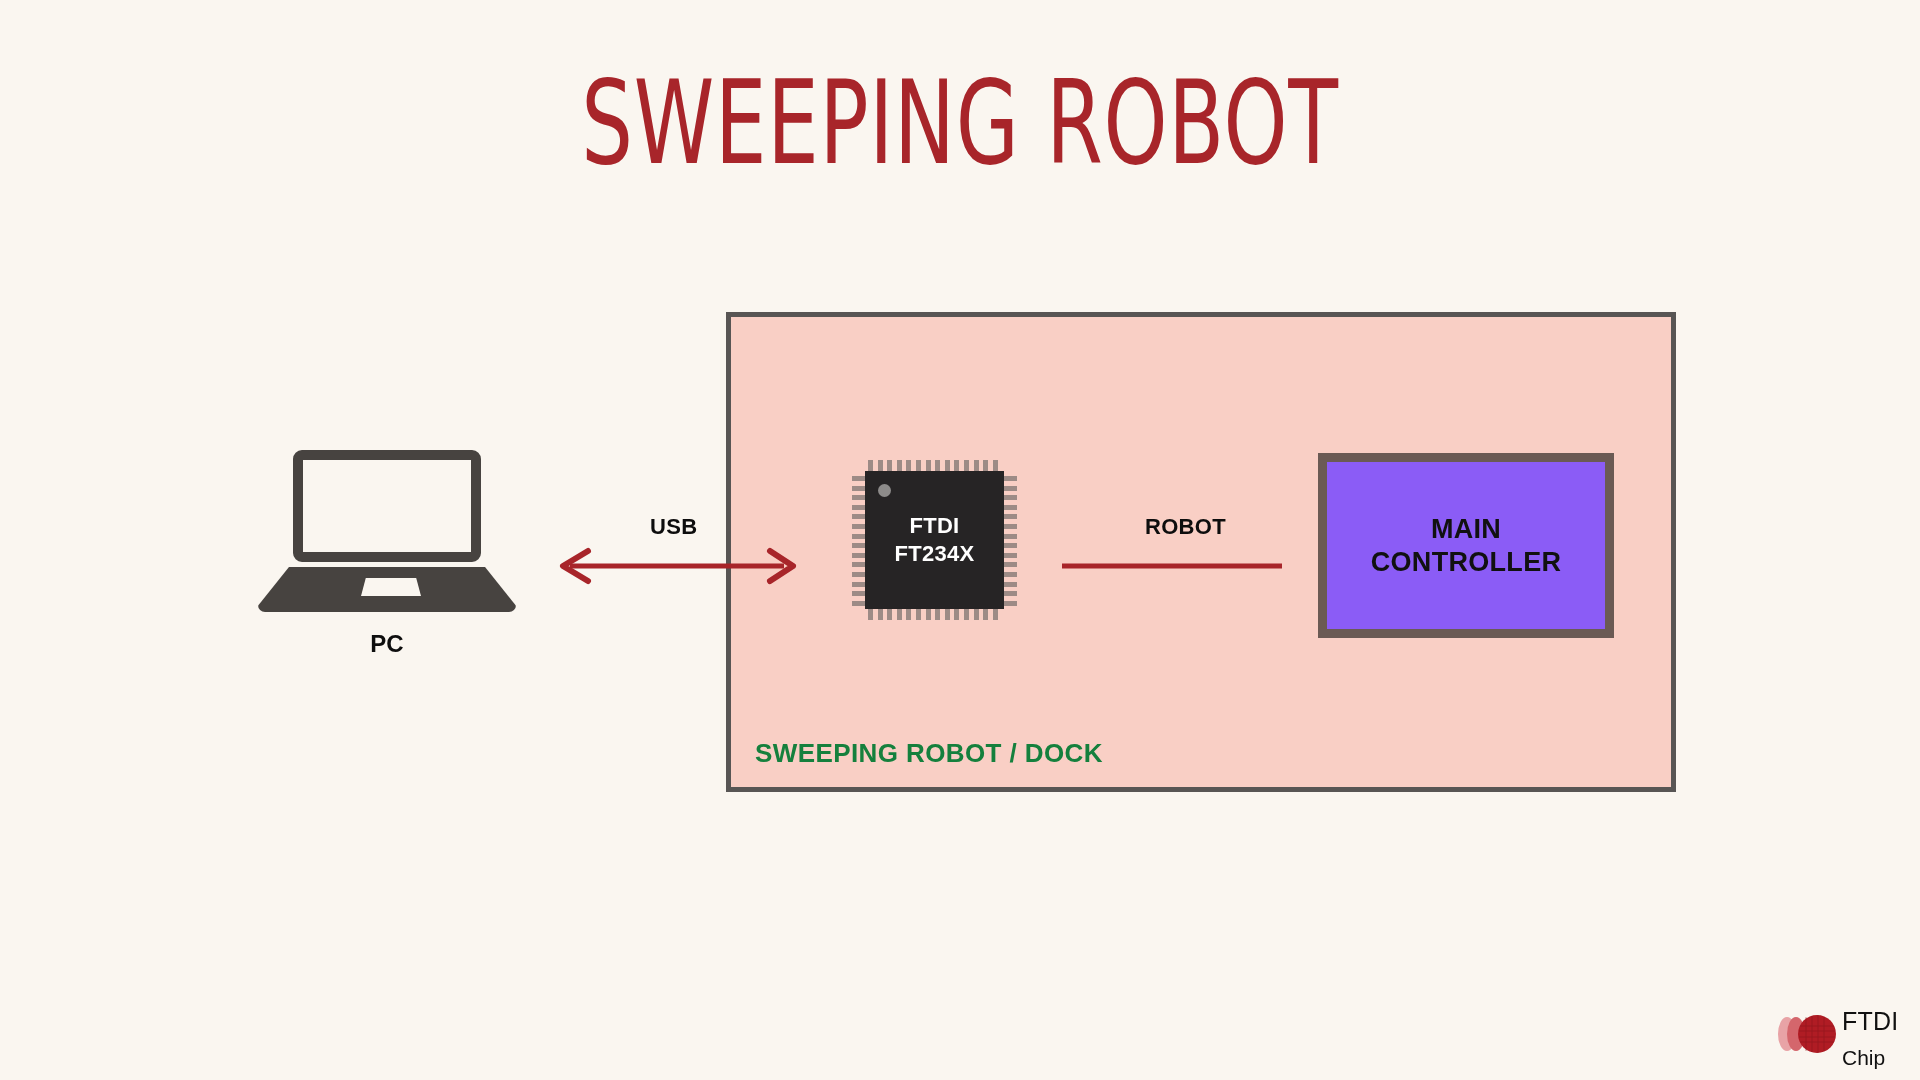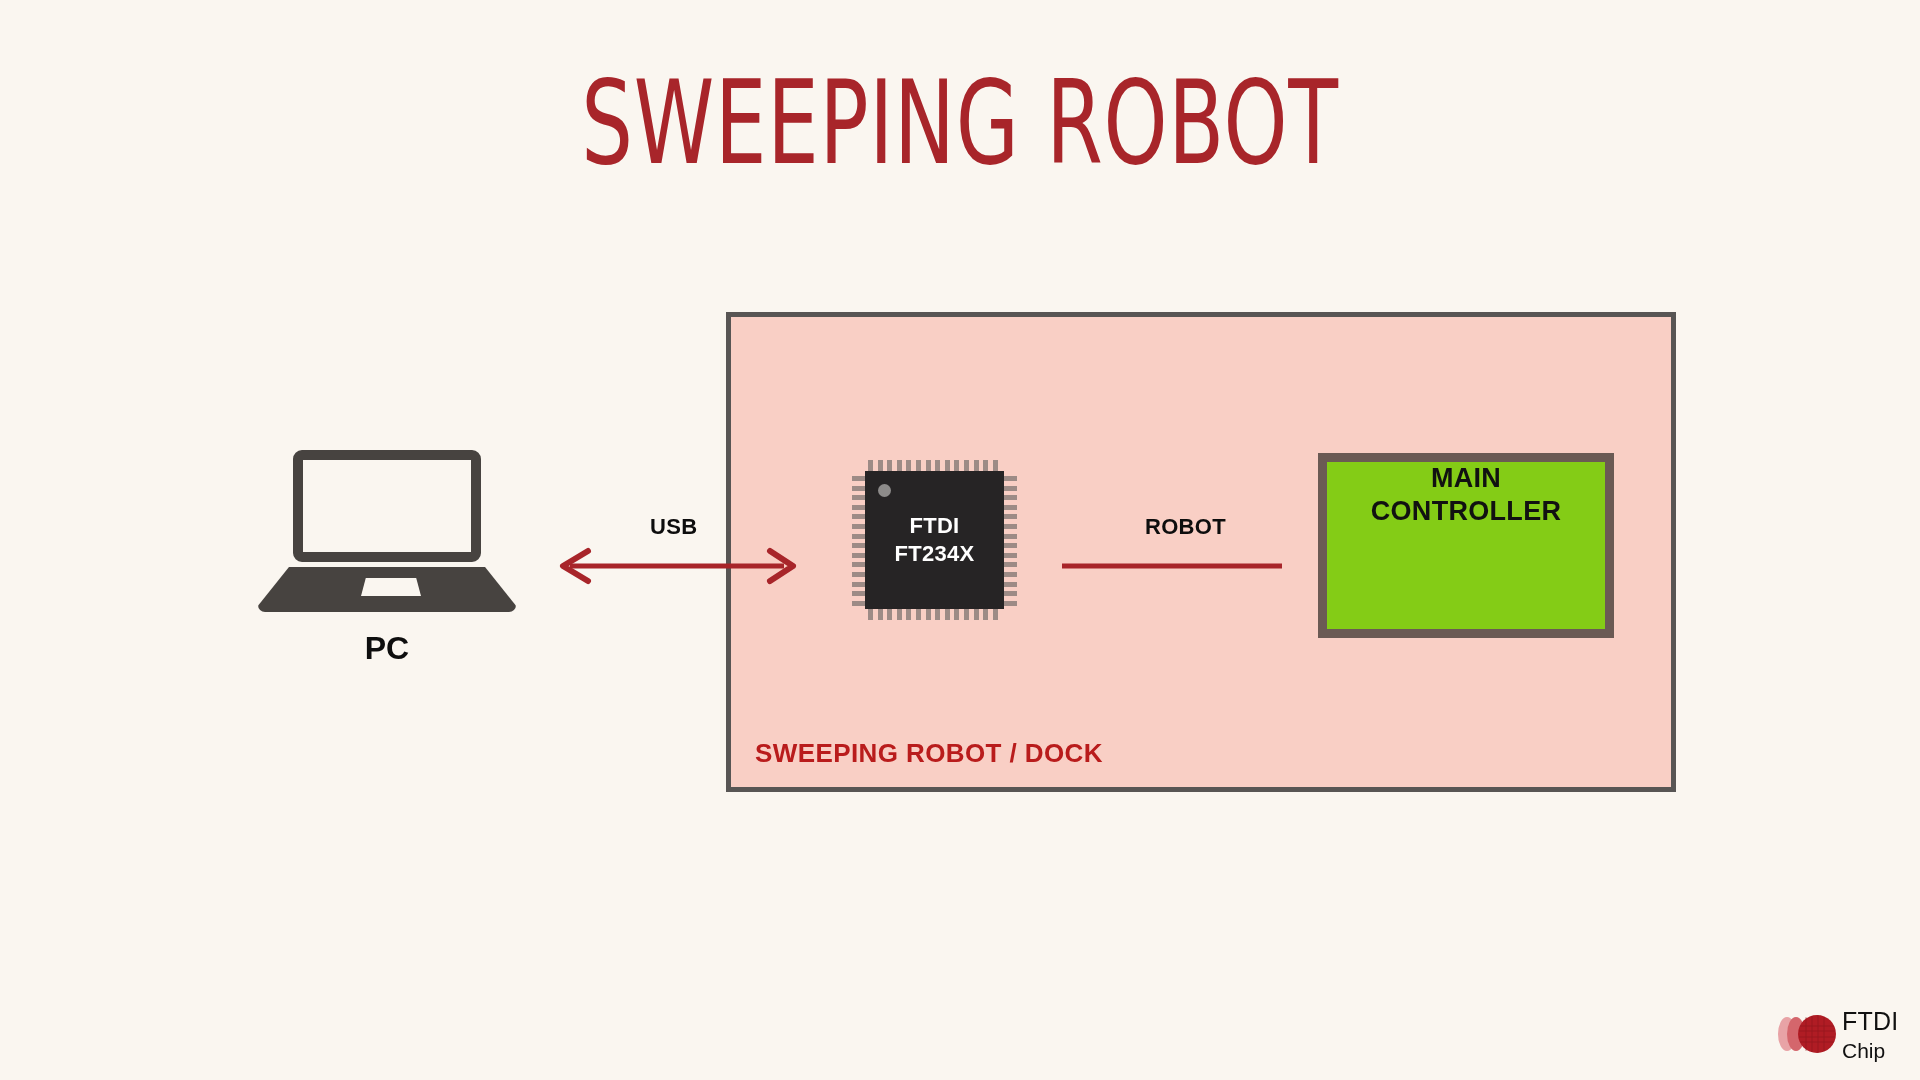--- a/index.html
+++ b/index.html
@@ -33,21 +33,21 @@
     left:726px; top:312px;
     width:950px; height:480px;
     background:#f9cfc5;
     border:5px solid #585554;
   }
   .enclosure-label {
     position:absolute;
     left:24px; bottom:18px;
     font-size:26px;
     font-weight:bold;
-    color:#b91c1c;
+    color:#15803d;
     letter-spacing:0.4px;
     white-space:nowrap;
   }
 
   
   .pc-group { position:absolute; left:258px; top:450px; width:260px; height:180px; }
   .pc-lid {
     position:absolute; left:35px; top:0;
     width:188px; height:112px;
     border:10px solid #474340;
@@ -63,21 +63,21 @@
   }
   .pc-pad {
     position:absolute; left:103px; top:128px;
     width:60px; height:18px;
     background:#faf6f0;
     clip-path: polygon(8% 0%, 92% 0%, 100% 100%, 0% 100%);
   }
   .pc-label {
     position:absolute; left:0; top:180px; width:258px;
     text-align:center;
-    font-size:32px; font-weight:bold; color:#0e0e0e;
+    font-size:24px; font-weight:bold; color:#0e0e0e;
   }
 
   
   .chip-group { position:absolute; left:852px; top:460px; width:165px; height:160px; }
   .chip-body {
     position:absolute; left:13px; top:11px;
     width:139px; height:138px;
     background:#262425;
     display:flex; flex-direction:column;
     align-items:center; justify-content:center;
@@ -100,22 +100,22 @@
   .pins { position:absolute; left:0; top:0; width:165px; height:160px; z-index:1; }
   .pin-h { position:absolute; width:17px; height:5px; background:#9d8b86; }
   .pin-v { position:absolute; width:5px; height:17px; background:#9d8b86; }
 
   
   .mc-box {
     position:absolute;
     left:1318px; top:453px;
     width:296px; height:185px;
     border:9px solid #6b5a54;
-    background:#84cc16;
-    display:flex; align-items:flex-start; justify-content:center;
+    background:#8b5cf6;
+    display:flex; align-items:center; justify-content:center;
     text-align:center;
     z-index:2;
   }
   .mc-box span {
     font-size:27px; font-weight:bold; color:#111;
     line-height:1.22; letter-spacing:0.3px;
   }
 
   
   .conn-svg { position:absolute; left:0; top:0; width:1920px; height:1080px; pointer-events:none; z-index:5; }
@@ -124,21 +124,21 @@
     font-size:22px; font-weight:bold; color:#0d0d0d;
     letter-spacing:0.3px; white-space:nowrap;
   }
   .usb-label { left:650px; top:514px; }
   .uart-label { left:1145px; top:514px; }
 
   
   .logo { position:absolute; left:1776px; top:1008px; width:124px; height:52px; }
   .logo-text { position:absolute; left:66px; top:1px; line-height:1; }
   .logo-text .l1 { display:block; font-size:25px; font-weight:400; color:#111; letter-spacing:0.2px; }
-  .logo-text .l2 { display:block; font-size:21px; font-weight:400; color:#111; margin-top:6px; }
+  .logo-text .l2 { display:block; font-size:21px; font-weight:400; color:#111; margin-top:13px; }
 </style>
 </head>
 <body>
 
 <div id="stage">
 
   <div class="title">SWEEPING ROBOT</div>
 
   <div class="enclosure">
     <div class="enclosure-label">SWEEPING ROBOT / DOCK</div>

